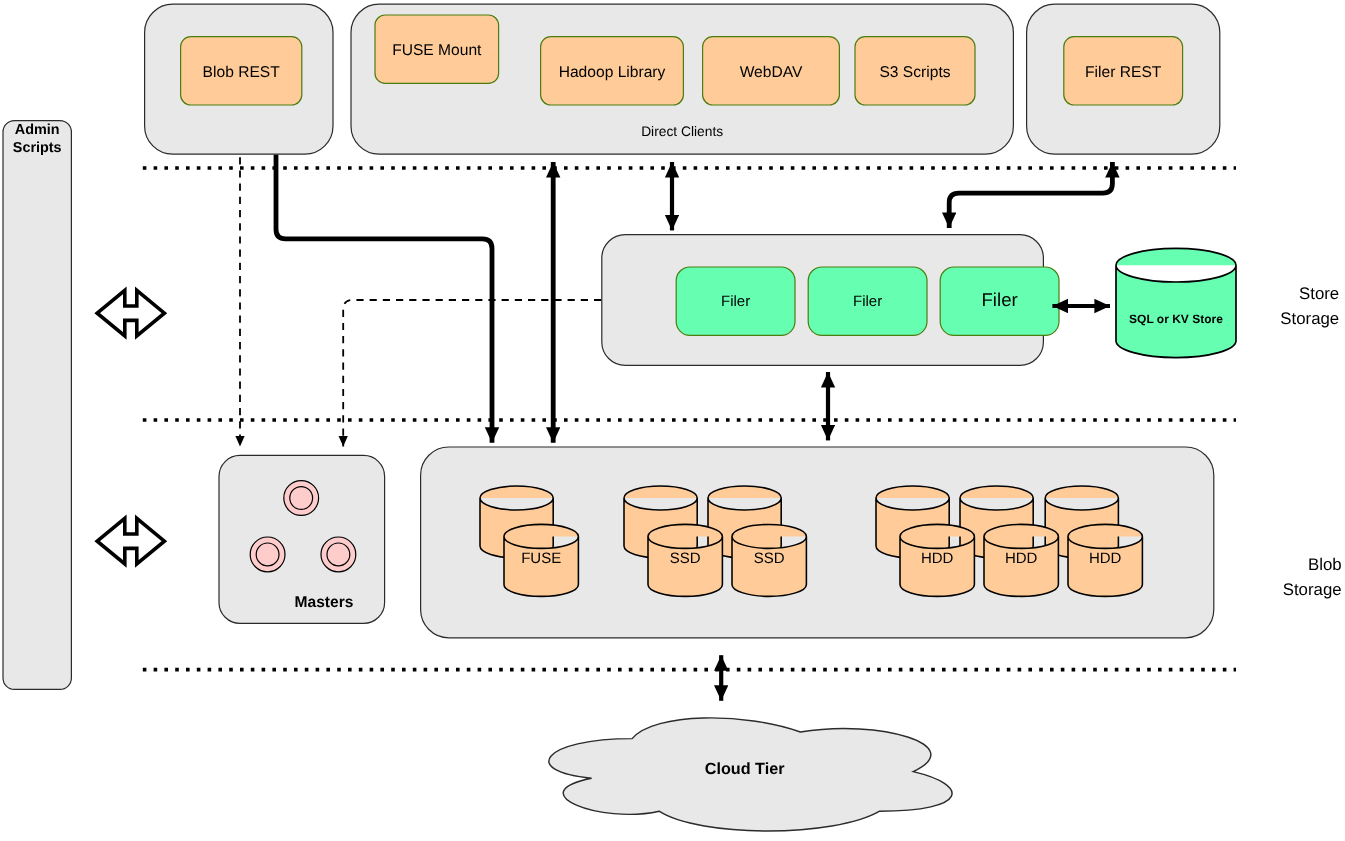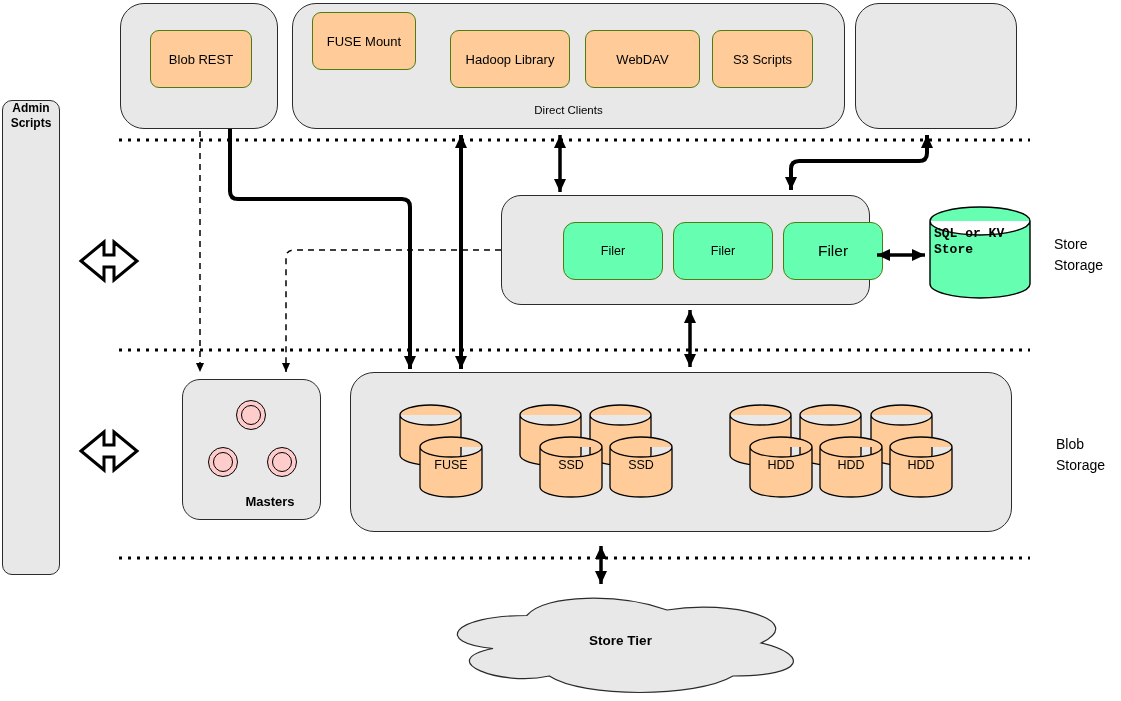--- a/index.html
+++ b/index.html
@@ -14,21 +14,21 @@
     z-index:1;
   }
   .node {
     background:var(--node-orange,#FFCC99);
     border:1px solid #4d7c0f;
     border-radius:9px;
     display:flex; align-items:center; justify-content:center;
     font-size:13px; text-align:right; z-index:2;
   }
   .node.green { background:var(--node-green,#66FFB2); border-radius:12px;margin-left:38px; }
-  .lbl { display:flex; align-items:center; justify-content:center; text-align:left; z-index:4; }
+  .lbl { display:flex; align-items:center; justify-content:center; text-align:right; z-index:4; }
   .circle-outer {
     position:absolute; width:30px; height:30px; border-radius:50%;
     background:var(--node-pink,#FFCCCC); border:1.5px solid #000; box-sizing:border-box;
   }
   .circle-inner {
     position:absolute; left:3.5px; top:3.5px; width:20px; height:20px; border-radius:50%;
     background:var(--node-pink,#FFCCCC); border:1.5px solid #000; box-sizing:border-box;
   }
   svg.layer { position:absolute; left:0; top:0; pointer-events:none; }
   #shapes-svg { z-index:2; }
@@ -48,27 +48,28 @@
   <div class="abs node" style="left:150px;top:30px;width:102px;height:58px;">Blob REST</div>
 
   <div class="abs container" style="left:292px;top:3px;width:553px;height:126px;border-radius:24px;"></div>
   <div class="abs node" style="left:312px;top:12px;width:104px;height:58px;">FUSE Mount</div>
   <div class="abs node" style="left:450px;top:30px;width:120px;height:58px;">Hadoop Library</div>
   <div class="abs node" style="left:585px;top:30px;width:115px;height:58px;">WebDAV</div>
   <div class="abs node" style="left:712px;top:30px;width:101px;height:58px;">S3 Scripts</div>
   <div class="abs lbl" style="left:292px;top:101px;width:553px;height:18px;font-size:11.5px;">Direct Clients</div>
 
   <div class="abs container" style="left:855px;top:3px;width:162px;height:126px;border-radius:24px;"></div>
+  <div class="abs node" style="left:886px;top:30px;width:100px;height:58px;">Filer REST</div>
 
   <div class="abs container" style="left:501px;top:195px;width:369px;height:110px;border-radius:20px;"></div>
   <div class="abs node green" style="left:525px;top:222px;width:100px;height:58px;font-size:12.5px;">Filer</div>
   <div class="abs node green" style="left:635px;top:222px;width:100px;height:58px;font-size:12.5px;">Filer</div>
   <div class="abs node green" style="left:745px;top:222px;width:100px;height:58px;font-size:15.5px;">Filer</div>
 
-  <div class="abs lbl" style="left:934px;top:220px;width:92px;height:44px;font-weight:bold;font-size:13px;line-height:16px;font-family:Liberation Mono, monospace;">SQL or KV Store</div>
+  <div class="abs lbl" style="left:934px;top:245px;width:92px;height:44px;font-weight:bold;font-size:10px;line-height:16px;">SQL or KV Store</div>
   <div class="abs lbl" style="left:1054px;top:233px;width:62px;height:44px;font-size:14px;line-height:21px;">Store Storage</div>
 
   <div class="abs container" style="left:182px;top:379px;width:139px;height:141px;border-radius:18px;">
     <div class="circle-outer" style="left:53px;top:20px;">
         <div class="circle-inner"></div>
       </div>
     <div class="circle-outer" style="left:25px;top:67px;">
         <div class="circle-inner"></div>
       </div>
     <div class="circle-outer" style="left:84px;top:67px;">
@@ -79,23 +80,23 @@
 
   <div class="abs container" style="left:350px;top:372px;width:662px;height:160px;border-radius:24px;"></div>
 
   <div class="cyl-lbl" style="left:420px;top:458px;">FUSE</div>
   <div class="cyl-lbl" style="left:540px;top:458px;">SSD</div>
   <div class="cyl-lbl" style="left:610px;top:458px;">SSD</div>
   <div class="cyl-lbl" style="left:750px;top:458px;">HDD</div>
   <div class="cyl-lbl" style="left:820px;top:458px;">HDD</div>
   <div class="cyl-lbl" style="left:890px;top:458px;">HDD</div>
 
-  <div class="abs lbl" style="left:1056px;top:433px;width:62px;height:44px;font-size:14px;line-height:21px;">Blob Storage</div>
+  <div class="abs lbl" style="left:1056px;top:459px;width:62px;height:44px;font-size:14px;line-height:21px;">Blob Storage</div>
 
-  <div class="abs lbl" style="left:433px;top:631px;width:375px;height:18px;font-weight:bold;font-size:13.5px;">Store Tier</div>
+  <div class="abs lbl" style="left:433px;top:631px;width:375px;height:18px;font-weight:bold;font-size:13.5px;">Cloud Tier</div>
 
   <svg id="shapes-svg" class="layer" width="1121" height="701">
     <g fill="#FFCC99" stroke="#000" stroke-width="1.3">
 
       <path d="M400,415 A30.5,10 0 0 1 461,415 L461,455 A30.5,10 0 0 1 400,455 Z M400,415 A30.5,10 0 0 0 461,415"></path>
       <path d="M520,415 A30.5,10 0 0 1 581,415 L581,455 A30.5,10 0 0 1 520,455 Z M520,415 A30.5,10 0 0 0 581,415"></path>
       <path d="M590,415 A30.5,10 0 0 1 651,415 L651,455 A30.5,10 0 0 1 590,455 Z M590,415 A30.5,10 0 0 0 651,415"></path>
       <path d="M730,415 A30.5,10 0 0 1 791,415 L791,455 A30.5,10 0 0 1 730,455 Z M730,415 A30.5,10 0 0 0 791,415"></path>
       <path d="M800,415 A30.5,10 0 0 1 861,415 L861,455 A30.5,10 0 0 1 800,455 Z M800,415 A30.5,10 0 0 0 861,415"></path>
       <path d="M871,415 A30.5,10 0 0 1 932,415 L932,455 A30.5,10 0 0 1 871,455 Z M871,415 A30.5,10 0 0 0 932,415"></path>

